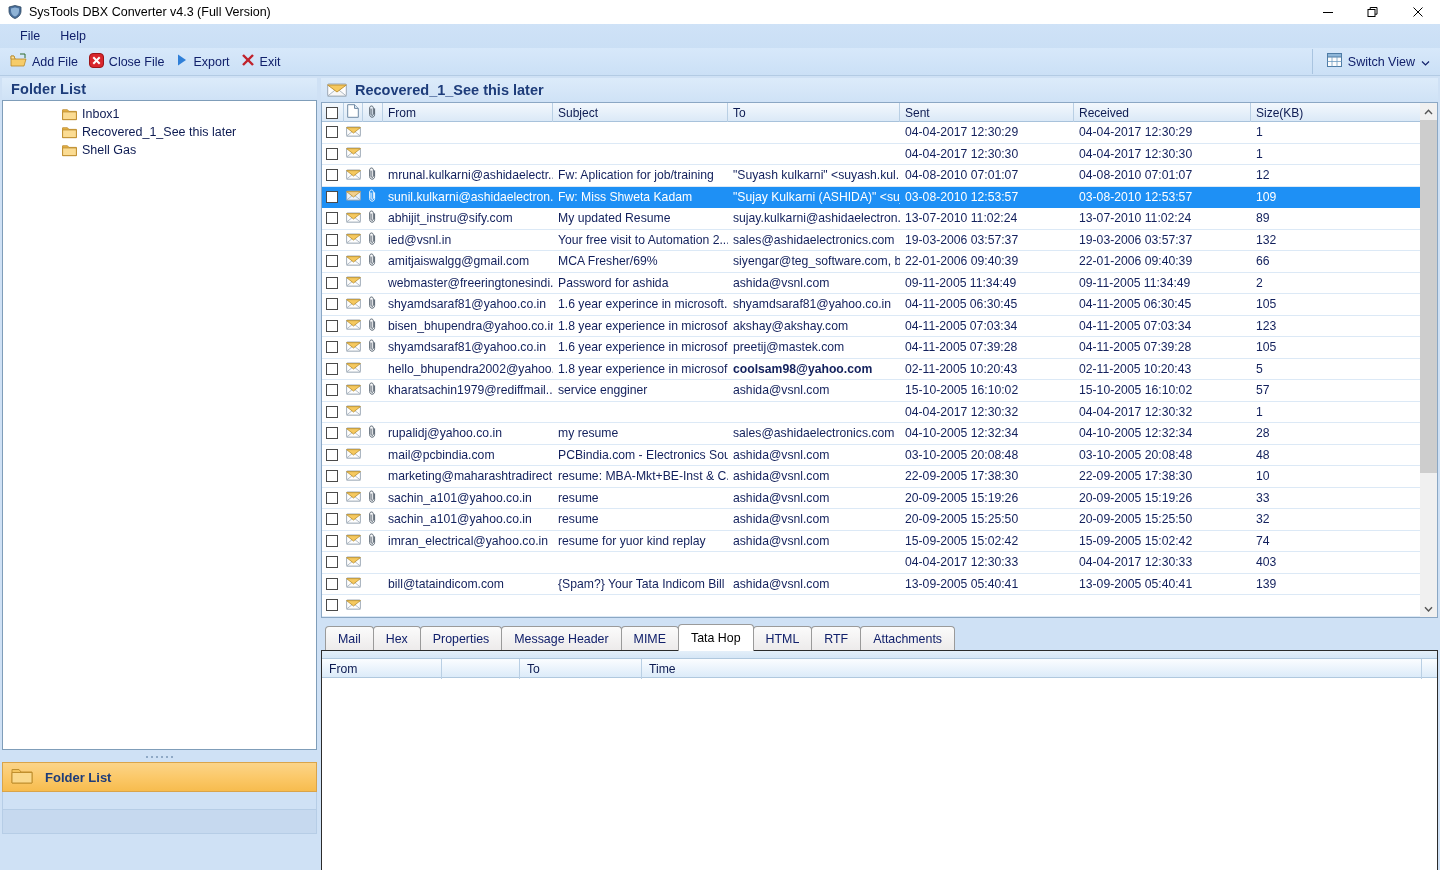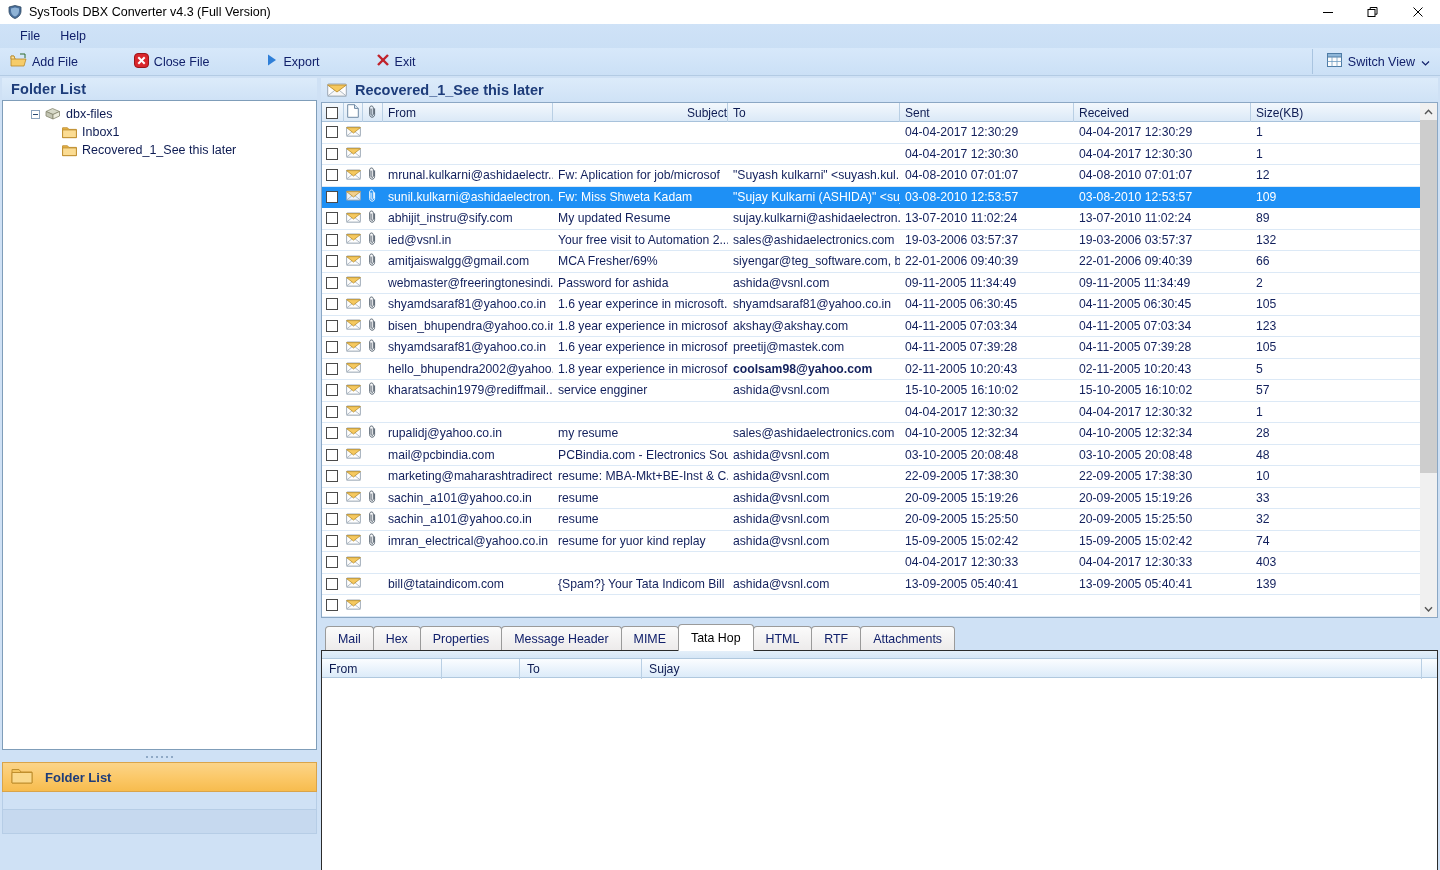--- a/index.html
+++ b/index.html
@@ -56,21 +56,20 @@
   }
 
   
   #toolbar {
     height: 28px;
     background: linear-gradient(to bottom, #d7e8fa 0%, #cbe0f6 100%);
     border-bottom: 1px solid #b3cbe4;
     display: flex; align-items: center;
     padding: 0 6px;
     position: relative;
-    gap: 45px;
   }
   .tbtn {
     display: flex; align-items: center; gap: 5px;
     padding: 2px 7px 2px 4px;
     color: #11206b;
     font-size: 12.5px;
   }
   #switchview-wrap {
     position: absolute; right: 4px; top: 1px; bottom: 1px;
     display: flex; align-items: center;
@@ -358,50 +357,49 @@
       </span>
     </div>
   </div>
 </div>
 
 <div id="body">
 
   <div id="leftpane">
     <div id="folderlist-header">Folder List</div>
     <div id="tree">
-        <div class="tnode" style="padding-left: 28px;">
-          <span class="expander"></span>
-          <span class="ficon">
-            <svg width="17" height="14" viewBox="0 0 17 14">
-              <path d="M2 4.5 L8.5 1.5 L15.5 4.5 L9 7.5 Z" fill="#d7d9c9" stroke="#85866f" stroke-width="0.8"></path>
-              <path d="M2 4.5 L2 9 L9 12 L9 7.5 Z" fill="#c2c4b2" stroke="#85866f" stroke-width="0.8"></path>
-              <path d="M9 7.5 L9 12 L15.5 9 L15.5 4.5 Z" fill="#ececdd" stroke="#85866f" stroke-width="0.8"></path>
-            </svg>
-          </span>
-          <span>dbx-files</span>
-        </div>
         <div class="tnode" style="padding-left: 46px;">
           <span style="width: 13px; flex: 0 0 auto; display: inline-block;"></span>
           <span class="ficon">
             <svg width="15" height="13" viewBox="0 0 15 13">
               <path d="M0.6 1.8 L5.5 1.8 L6.9 3.4 L14.4 3.4 L14.4 11.6 L0.6 11.6 Z" fill="#eeb949" stroke="#bc8b2c" stroke-width="0.9"></path>
               <path d="M0.6 3.9 L14.4 3.9 L14.4 11.6 L0.6 11.6 Z" fill="#fbdc93" stroke="#bc8b2c" stroke-width="0.9"></path>
             </svg>
           </span>
           <span>Inbox1</span>
         </div>
         <div class="tnode" style="padding-left: 46px;">
           <span style="width: 13px; flex: 0 0 auto; display: inline-block;"></span>
           <span class="ficon">
             <svg width="15" height="13" viewBox="0 0 15 13">
               <path d="M0.6 1.8 L5.5 1.8 L6.9 3.4 L14.4 3.4 L14.4 11.6 L0.6 11.6 Z" fill="#eeb949" stroke="#bc8b2c" stroke-width="0.9"></path>
               <path d="M0.6 3.9 L14.4 3.9 L14.4 11.6 L0.6 11.6 Z" fill="#fbdc93" stroke="#bc8b2c" stroke-width="0.9"></path>
             </svg>
           </span>
           <span>Recovered_1_See this later</span>
+        </div>
+        <div class="tnode" style="padding-left: 46px;">
+          <span style="width: 13px; flex: 0 0 auto; display: inline-block;"></span>
+          <span class="ficon">
+            <svg width="15" height="13" viewBox="0 0 15 13">
+              <path d="M0.6 1.8 L5.5 1.8 L6.9 3.4 L14.4 3.4 L14.4 11.6 L0.6 11.6 Z" fill="#eeb949" stroke="#bc8b2c" stroke-width="0.9"></path>
+              <path d="M0.6 3.9 L14.4 3.9 L14.4 11.6 L0.6 11.6 Z" fill="#fbdc93" stroke="#bc8b2c" stroke-width="0.9"></path>
+            </svg>
+          </span>
+          <span>Shell Gas</span>
         </div>
       </div>
     <div id="splitter-dots">
         <i></i>
         <i></i>
         <i></i>
         <i></i>
         <i></i>
         <i></i>
       </div>
@@ -443,21 +441,21 @@
               </svg></span>
           </div>
           <div class="hcell" style="width: 20px; flex: 0 0 auto; padding-left: 5px;">
             <span><svg width="9" height="13" viewBox="0 0 9 13">
                 <path d="M6.6 3.4 L6.6 9.6 C6.6 11.2 5.4 12.2 4.1 12.2 C2.8 12.2 1.7 11.2 1.7 9.6 L1.7 2.8 C1.7 1.8 2.5 1 3.5 1 C4.5 1 5.3 1.8 5.3 2.8 L5.3 9.3 C5.3 9.9 4.9 10.4 4.2 10.4 C3.6 10.4 3.1 9.9 3.1 9.3 L3.1 3.6" fill="none" stroke="#54616e" stroke-width="1"></path>
               </svg></span>
           </div>
           <div class="hcell" style="width: 170px; flex: 0 0 auto;">
             <span>From</span>
           </div>
-          <div class="hcell" style="width: 175px; flex: 0 0 auto; justify-content: flex-end;">
+          <div class="hcell" style="width: 175px; flex: 0 0 auto;">
             <span>Subject</span>
           </div>
           <div class="hcell" style="width: 172px; flex: 0 0 auto;">
             <span>To</span>
           </div>
           <div class="hcell" style="width: 174px; flex: 0 0 auto;">
             <span>Sent</span>
           </div>
           <div class="hcell" style="width: 177px; flex: 0 0 auto;">
             <span>Received</span>
@@ -507,21 +505,21 @@
             </div>
             <div class="cell" style="width: 19px; padding-left: 2px;"><span><svg width="15" height="12" viewBox="0 0 15 12">
                   <rect x="0.6" y="2" width="13.8" height="9" rx="0.8" fill="#fdfdfd" stroke="#97a4b1" stroke-width="0.9"></rect>
                   <path d="M0.6 11 L7.5 5.6 L14.4 11 Z" fill="#fdfdfd" stroke="#97a4b1" stroke-width="0.7"></path>
                   <path d="M0.6 2.6 L7.5 8 L14.4 2.6 Z" fill="#f6c95f" stroke="#bd9433" stroke-width="0.9"></path>
                 </svg></span></div>
             <div class="cell" style="width: 20px; padding-left: 5px;"><span><svg width="9" height="13" viewBox="0 0 9 13">
                   <path d="M6.6 3.4 L6.6 9.6 C6.6 11.2 5.4 12.2 4.1 12.2 C2.8 12.2 1.7 11.2 1.7 9.6 L1.7 2.8 C1.7 1.8 2.5 1 3.5 1 C4.5 1 5.3 1.8 5.3 2.8 L5.3 9.3 C5.3 9.9 4.9 10.4 4.2 10.4 C3.6 10.4 3.1 9.9 3.1 9.3 L3.1 3.6" fill="none" stroke="#54616e" stroke-width="1"></path>
                 </svg></span></div>
             <div class="cell" style="width: 170px;">mrunal.kulkarni@ashidaelectr...</div>
-            <div class="cell" style="width: 175px;">Fw: Aplication for job/microsof</div>
+            <div class="cell" style="width: 175px;">Fw: Aplication for job/training</div>
             <div class="cell" style="width: 172px;">"Suyash kulkarni" &lt;suyash.kul...</div>
             <div class="cell" style="width: 174px;">04-08-2010 07:01:07</div>
             <div class="cell" style="width: 177px;">04-08-2010 07:01:07</div>
             <div class="cell" style="width: 171px;">12</div>
           </div>
           <div class="row sel">
             <div class="cell" style="width: 22px; padding-left: 4px;">
               <span class="cb"></span>
             </div>
             <div class="cell" style="width: 19px; padding-left: 2px;"><span><svg width="15" height="12" viewBox="0 0 15 12">
@@ -936,19 +934,19 @@
           <div class="hophcell" style="width: 120px; flex: 0 0 auto;">
             <span>From</span>
           </div>
           <div class="hophcell" style="width: 78px; flex: 0 0 auto;">
             <span></span>
           </div>
           <div class="hophcell" style="width: 122px; flex: 0 0 auto;">
             <span>To</span>
           </div>
           <div class="hophcell" style="width: 780px; flex: 0 0 auto;">
-            <span>Sujay</span>
+            <span>Time</span>
           </div>
         </div>
     </div>
   </div>
 
 </div>
 
 </body></html>

